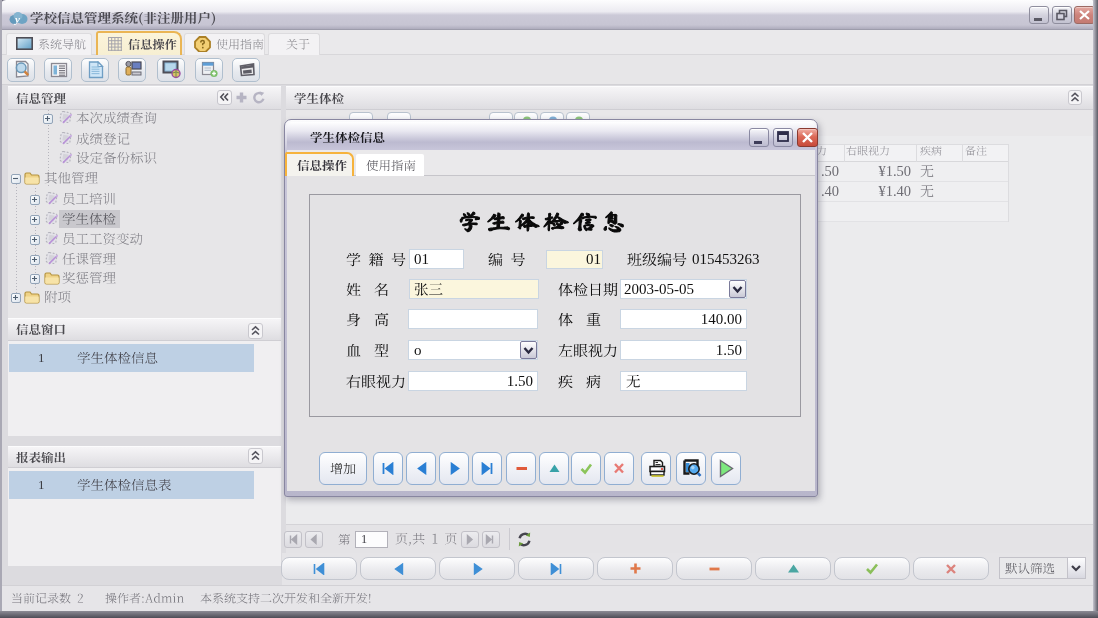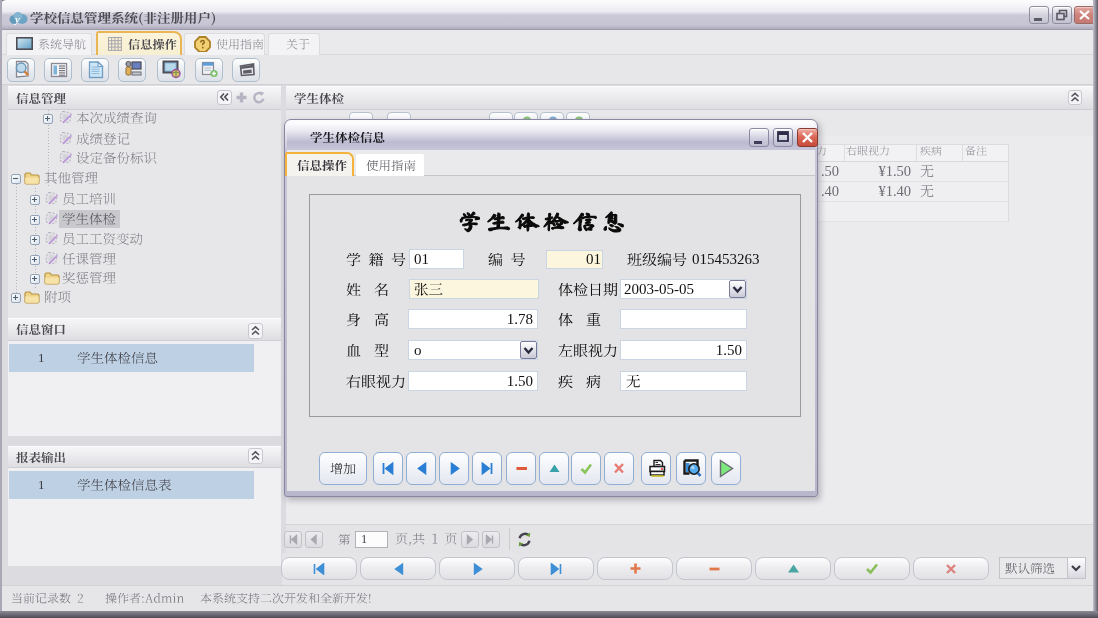--- a/index.html
+++ b/index.html
@@ -511,28 +511,28 @@
 <svg style="position:absolute;left:729px;top:280px;z-index:105;" width="17" height="18" viewBox="0 0 17 18">
       <path d="M4.5 7 L8.5 11.5 L12.5 7" stroke="#2a2a40" stroke-width="2.4" fill="none"></path>
     </svg>
 <svg style="position:absolute;left:346px;top:313px;z-index:103;" width="16" height="17" viewBox="0 0 16 17">
       <path fill="#111" d="M14.3 5.2 13 4.3C12.6 5 12 5.7 11.3 6.5V1.9C11.6 1.9 11.9 1.8 12 1.7L10.7 0.7L10.2 1.3H7C7.3 0.9 7.7 0.4 7.9 0C8.2 0 8.4 -0.1 8.5 -0.3L6.9 -0.6C6.8 0 6.5 0.8 6.4 1.3H4.8L3.6 0.8V7.7H1L1.2 8.2H9.5C7.2 10.1 4.2 11.8 0.9 12.8L1 13.1C4.7 12.1 7.9 10.5 10.3 8.6V11.7C10.3 11.9 10.3 12 9.9 12C9.6 12 7.8 11.9 7.8 11.9V12.1C8.6 12.2 9 12.4 9.3 12.5C9.5 12.7 9.6 12.9 9.7 13.2C11.2 13.1 11.3 12.6 11.3 11.8V7.8C12.2 7 13 6.1 13.6 5.3C14 5.4 14.1 5.4 14.3 5.2ZM4.6 1.8H10.3V3.4H4.6ZM4.6 7.7V6H10.3V7.4L10 7.7ZM4.6 5.6V3.9H10.3V5.6Z"></path>
     </svg>
 <svg style="position:absolute;left:374px;top:313px;z-index:103;" width="16" height="17" viewBox="0 0 16 17">
       <path fill="#111" d="M12.8 0.3 12.1 1.2H8.2C8.6 0.8 8.4 -0.4 6 -0.7L5.8 -0.6C6.5 -0.2 7.3 0.6 7.5 1.2H0.8L1 1.7H13.9C14.1 1.7 14.2 1.6 14.3 1.4C13.7 0.9 12.8 0.3 12.8 0.3ZM9.3 10.5H5.8V8.7H9.3ZM5.8 11.6V10.9H9.3V11.7H9.4C9.7 11.7 10.2 11.4 10.2 11.3V8.9C10.5 8.8 10.7 8.7 10.8 8.6L9.6 7.7L9.1 8.3H5.8L4.9 7.8V11.8H5C5.4 11.8 5.8 11.6 5.8 11.6ZM10.1 5H5V3.3H10.1ZM5 5.8V5.4H10.1V6H10.3C10.6 6 11.1 5.8 11.1 5.7V3.4C11.4 3.4 11.6 3.3 11.7 3.2L10.5 2.2L10 2.8H5.1L4 2.3V6.1H4.2C4.6 6.1 5 5.9 5 5.8ZM2.8 12.8V7.1H12.4V11.7C12.4 11.9 12.4 12 12.1 12C11.8 12 10.3 11.9 10.3 11.9V12.2C11 12.2 11.3 12.4 11.6 12.5C11.8 12.7 11.8 12.9 11.9 13.2C13.2 13.1 13.4 12.6 13.4 11.8V7.3C13.7 7.2 14 7.1 14.1 7L12.8 6.1L12.3 6.7H3L1.9 6.2V13.2H2C2.4 13.2 2.8 12.9 2.8 12.8Z"></path>
     </svg>
 <div style="position:absolute;left:408px;top:309px;width:130px;height:20px;background:#fff;border:1px solid #c9d5e2;z-index:103;"></div>
-<div style="position:absolute;left:133px;width:400px;text-align:right;top:308px;font-family:Liberation Serif,serif;font-size:15px;font-weight:400;color:#111;letter-spacing:0;white-space:pre;line-height:22px;z-index:104;">1.78</div>
 <svg style="position:absolute;left:558px;top:313px;z-index:103;" width="16" height="17" viewBox="0 0 16 17">
       <path fill="#111" d="M3.9 3.6 3.3 3.4C3.8 2.4 4.3 1.3 4.6 0.2C5 0.2 5.1 0.1 5.2 -0.1L3.6 -0.6C2.9 2.3 1.7 5.2 0.6 7.1L0.8 7.2C1.4 6.6 2 5.8 2.5 4.9V13.2H2.7C3.1 13.2 3.5 12.9 3.5 12.9V3.9C3.7 3.9 3.9 3.8 3.9 3.6ZM11.3 8.8 10.7 9.6H9.6V3H9.6C10.4 6.2 11.9 8.9 13.7 10.4C13.8 10 14.2 9.7 14.6 9.7L14.6 9.5C12.8 8.3 10.9 5.7 10 3H13.8C14 3 14.1 2.9 14.2 2.7C13.7 2.3 12.9 1.7 12.9 1.7L12.2 2.6H9.6V0C10 0 10.1 -0.2 10.1 -0.4L8.6 -0.5V2.6H4.3L4.4 3H8C7.2 5.7 5.8 8.4 3.8 10.4L4 10.6C6.1 8.9 7.7 6.7 8.6 4.2V9.6H6L6.1 10.1H8.6V13.2H8.8C9.2 13.2 9.6 13 9.6 12.8V10.1H12C12.2 10.1 12.4 10 12.4 9.9C12 9.4 11.3 8.8 11.3 8.8Z"></path>
     </svg>
 <svg style="position:absolute;left:586px;top:313px;z-index:103;" width="16" height="17" viewBox="0 0 16 17">
       <path fill="#111" d="M2.6 4.2V9.2H2.8C3.2 9.2 3.6 9 3.6 8.9V8.6H7V10.1H1.8L1.9 10.5H7V12.3H0.6L0.7 12.7H14C14.2 12.7 14.4 12.6 14.4 12.4C13.9 12 13 11.3 13 11.3L12.3 12.3H7.9V10.5H13C13.2 10.5 13.4 10.5 13.4 10.3C12.9 9.9 12.1 9.3 12.1 9.3L11.4 10.1H7.9V8.6H11.3V9.1H11.5C11.8 9.1 12.3 8.9 12.3 8.8V4.8C12.6 4.8 12.9 4.6 13 4.5L11.7 3.6L11.2 4.2H7.9V2.8H13.8C14 2.8 14.2 2.7 14.2 2.6C13.7 2.1 12.9 1.5 12.9 1.5L12.2 2.3H7.9V0.9C9.4 0.7 10.7 0.6 11.8 0.4C12.2 0.5 12.5 0.5 12.6 0.4L11.6 -0.6C9.4 0 5.2 0.7 1.9 0.9L1.9 1.2C3.6 1.2 5.3 1.1 7 1V2.3H0.9L1 2.8H7V4.2H3.7L2.6 3.7ZM7 8.1H3.6V6.6H7ZM7.9 8.1V6.6H11.3V8.1ZM7 6.1H3.6V4.6H7ZM7.9 6.1V4.6H11.3V6.1Z"></path>
     </svg>
 <div style="position:absolute;left:620px;top:309px;width:127px;height:20px;background:#fff;border:1px solid #c9d5e2;z-index:103;"></div>
+<div style="position:absolute;left:342px;width:400px;text-align:right;top:308px;font-family:Liberation Serif,serif;font-size:15px;font-weight:400;color:#111;letter-spacing:0;white-space:pre;line-height:22px;z-index:104;">140.00</div>
 <svg style="position:absolute;left:346px;top:344px;z-index:103;" width="16" height="17" viewBox="0 0 16 17">
       <path fill="#111" d="M5.3 3.1V11.9H3.3V3.1ZM6.3 3.1H8.4V11.9H6.3ZM0.6 11.9 0.7 12.3H14.1C14.3 12.3 14.4 12.3 14.5 12.1C14 11.6 13.3 10.8 13.3 10.8L12.6 11.9H12.3V3.2C12.6 3.2 12.8 3.1 13 3L11.6 2L11.1 2.6H6C6.6 1.9 7.3 1 7.8 0.3C8.1 0.3 8.3 0.2 8.4 0.1L6.7 -0.4C6.4 0.5 5.9 1.7 5.5 2.6H3.4L2.3 2.2V11.9ZM9.3 3.1H11.3V11.9H9.3Z"></path>
     </svg>
 <svg style="position:absolute;left:374px;top:344px;z-index:103;" width="16" height="17" viewBox="0 0 16 17">
       <path fill="#111" d="M9.4 0.2V5.8H9.6C9.9 5.8 10.3 5.6 10.3 5.5V0.8C10.7 0.7 10.8 0.6 10.9 0.4ZM12.6 -0.5V6.3C12.6 6.5 12.6 6.6 12.3 6.6C12.1 6.6 10.9 6.5 10.9 6.5V6.8C11.4 6.8 11.7 6.9 11.9 7.1C12.1 7.3 12.2 7.5 12.2 7.8C13.4 7.7 13.6 7.2 13.6 6.4V0.1C13.9 0 14.1 -0.1 14.1 -0.3ZM5.6 0.9V3.4H3.7L3.7 2.6V0.9ZM0.7 3.4 0.8 3.8H2.7C2.6 5.1 2.1 6.5 0.6 7.6L0.7 7.8C2.8 6.8 3.4 5.2 3.6 3.8H5.6V7.6H5.7C6.2 7.6 6.5 7.4 6.5 7.3V3.8H8.5C8.7 3.8 8.8 3.7 8.9 3.6C8.4 3.1 7.6 2.5 7.6 2.5L7 3.4H6.5V0.9H8.2C8.4 0.9 8.6 0.8 8.6 0.6C8.2 0.2 7.4 -0.4 7.4 -0.4L6.8 0.4H1.1L1.2 0.9H2.8V2.6L2.7 3.4ZM0.7 12.4 0.8 12.8H13.9C14.2 12.8 14.3 12.7 14.4 12.5C13.8 12.1 13 11.4 13 11.4L12.2 12.4H8V9.6H12.7C12.9 9.6 13 9.5 13.1 9.3C12.6 8.9 11.7 8.2 11.7 8.2L11 9.1H8V7.7C8.4 7.7 8.5 7.5 8.5 7.3L7 7.1V9.1H2.1L2.2 9.6H7V12.4Z"></path>
     </svg>
 <div style="position:absolute;left:408px;top:340px;width:130px;height:20px;background:#fff;border:1px solid #c9d5e2;z-index:103;"></div>
 <div style="position:absolute;left:414px;top:339px;font-family:Liberation Serif,serif;font-size:15px;font-weight:400;color:#111;letter-spacing:0;white-space:pre;line-height:22px;z-index:104;">o</div>
 <div style="position:absolute;left:520px;top:341px;width:17px;height:18px;background:linear-gradient(180deg,#ffffff,#c9c9d6);border:1px solid #7a7a9a;border-radius:2px;z-index:104;"></div>
 <svg style="position:absolute;left:520px;top:341px;z-index:105;" width="17" height="18" viewBox="0 0 17 18">

